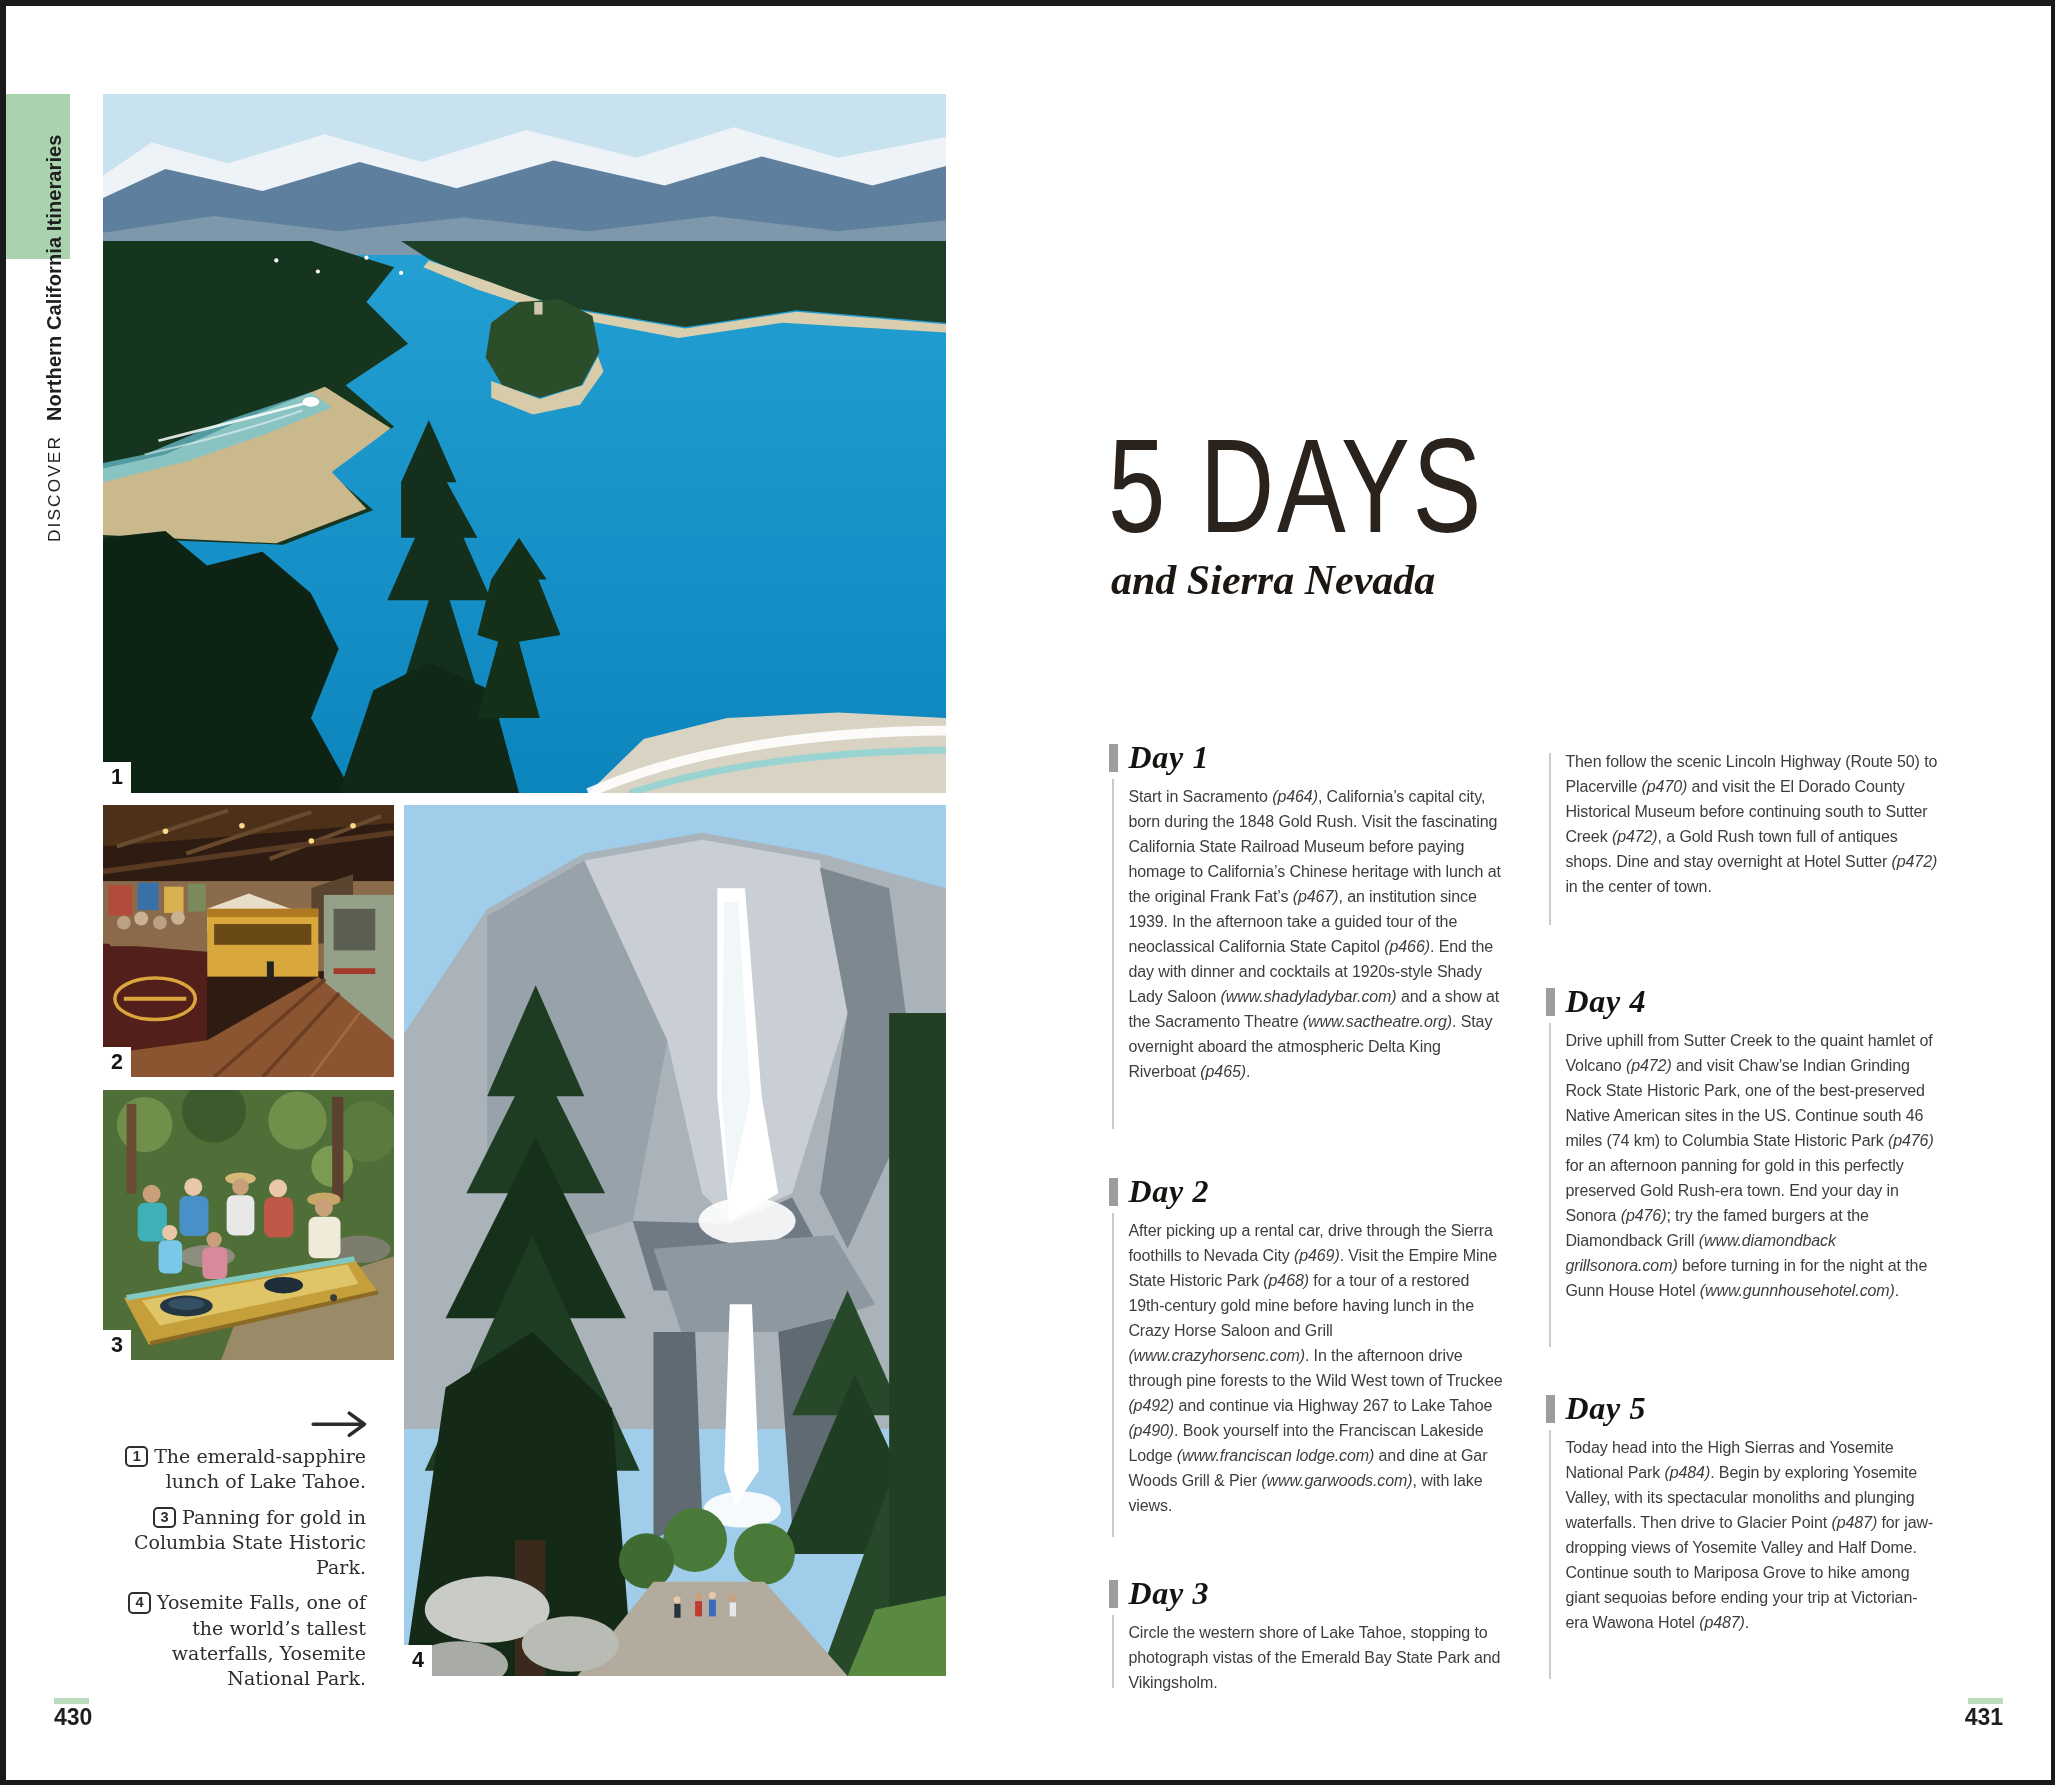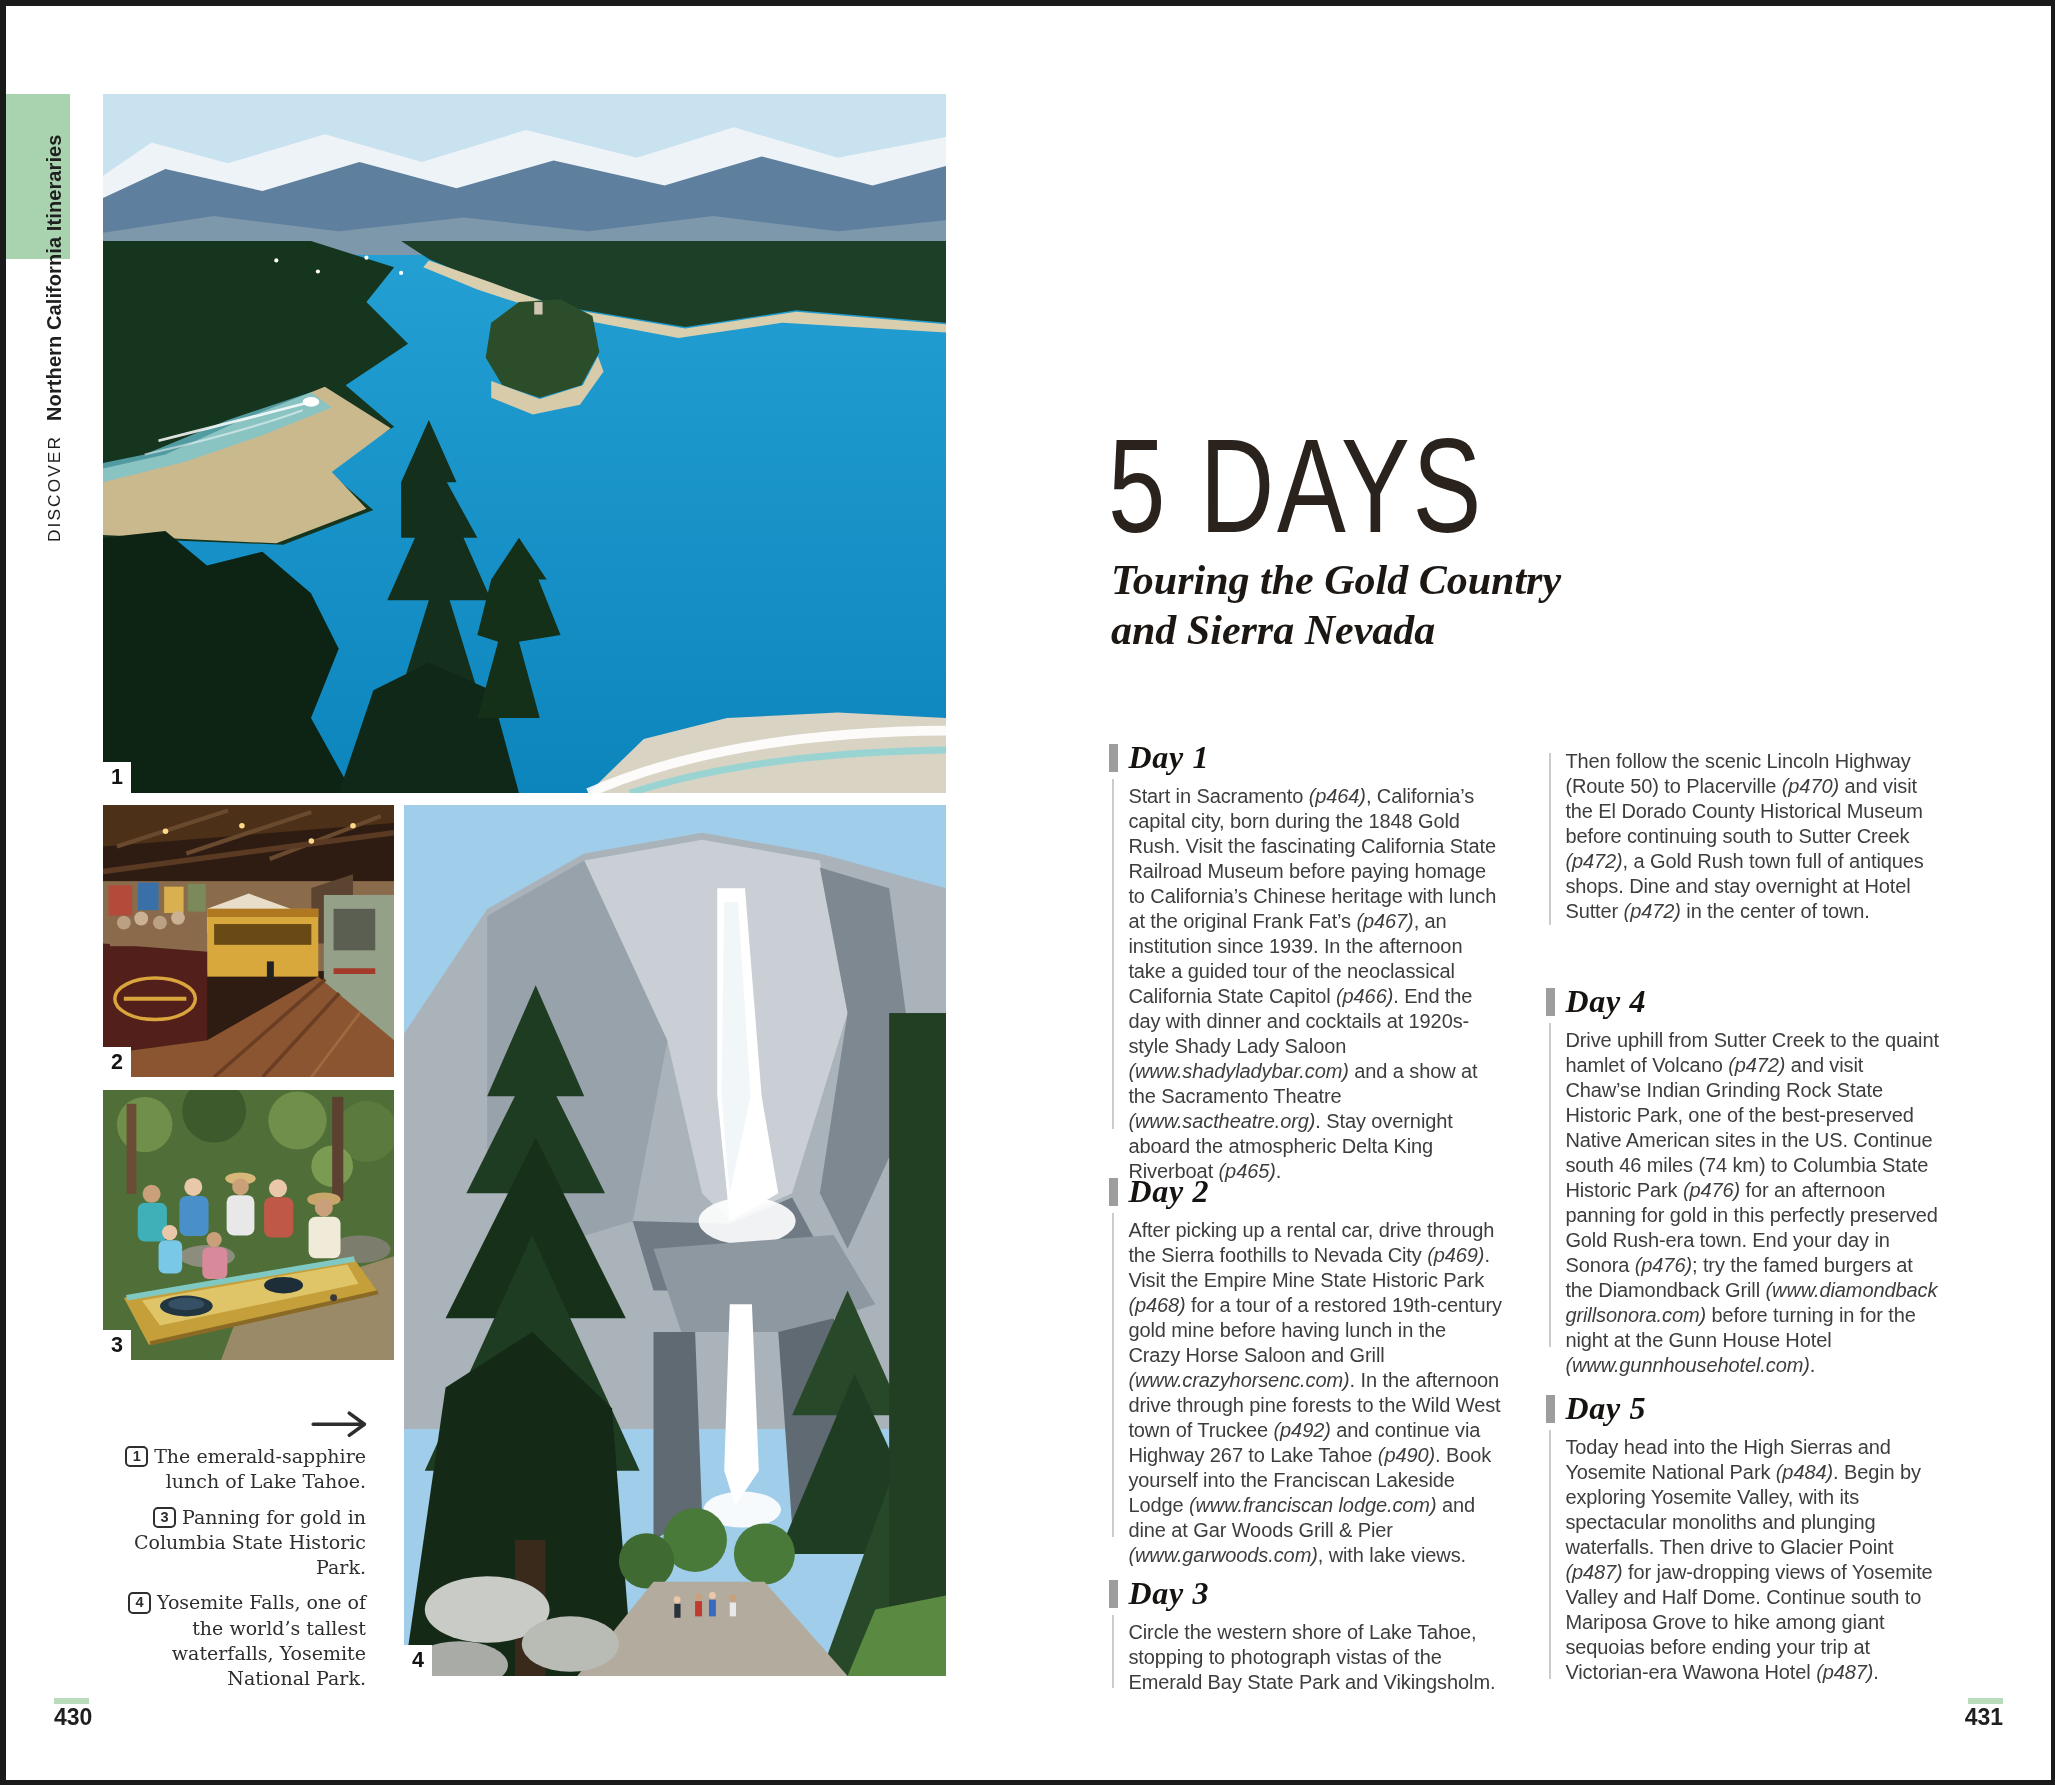--- a/index.html
+++ b/index.html
@@ -39,21 +39,21 @@
              transform:scale(0.80,1.04);transform-origin:0 0;}
   .subtitle{position:absolute;left:1111px;top:555px;color:#1c1713;
             font-family:"Liberation Serif",serif;font-style:italic;font-weight:700;
             font-size:42px;line-height:50px;}
 
   .day{position:absolute;padding-left:19.4px;box-sizing:border-box;margin-top:8px;}
   .day .bar{position:absolute;left:0;top:4.2px;width:9px;height:28px;background:#9d9d9d;}
   .day .vline{position:absolute;left:2.8px;top:39px;bottom:2.8px;width:2.1px;background:#cbcbcb;}
   .day.lead .vline{top:4.2px;}
   .day h3{margin:0 0 9px 0;font:italic 700 32px/35px "Liberation Serif",serif;color:#151210;letter-spacing:0.7px;}
-  .body-txt{font-size:20px;line-height:25px;color:#3d3d3d;letter-spacing:-0.1px;text-align:left;}
+  .body-txt{font-size:16px;line-height:25px;color:#3d3d3d;letter-spacing:-0.1px;text-align:left;}
   .body-txt i{font-style:italic;}
 </style>
 </head>
 <body>
 
 <div class="stage">
   <div class="sheet"></div>
 
   <div class="green-block"></div>
 
@@ -249,21 +249,20 @@
     <div class="cap-item"><span class="cap-num">1</span><span>The emerald-sapphire lunch of Lake Tahoe.</span></div>
     <div class="cap-item"><span class="cap-num">3</span><span>Panning for gold in Columbia State Historic Park.</span></div>
     <div class="cap-item"><span class="cap-num">4</span><span>Yosemite Falls, one of the world’s tallest waterfalls, Yosemite National Park.</span></div>
   </div>
 
   <div class="foot-bar" style="left:54px;top:1698px;"></div>
   <div class="foot-num" style="left:54px;top:1704px;">430</div>
 
   <div class="big-title">5 DAYS</div>
   <div class="subtitle">
-    <div>Touring the Gold Country</div>
     <div>and Sierra Nevada</div>
   </div>
 
   <div class="day" style="left:1109px;top:732px;width:394px;height:392px;">
     <span class="bar"></span>
     <span class="vline"></span>
     <h3>Day 1</h3>
     <div class="body-txt"><span>Start in Sacramento </span><i>(p464)</i><span>, California’s capital city, born during the 1848 Gold Rush. Visit the fascinating California State Railroad Museum before paying homage to California’s Chinese heritage with lunch at the original Frank Fat’s </span><i>(p467)</i><span>, an institution since 1939. In the afternoon take a guided tour of the neoclassical California State Capitol </span><i>(p466)</i><span>. End the day with dinner and cocktails at 1920s-style Shady Lady Saloon </span><i>(www.shadyladybar.com)</i><span> and a show at the Sacramento Theatre </span><i>(www.sactheatre.org)</i><span>. Stay overnight aboard the atmospheric Delta King Riverboat </span><i>(p465)</i><span>.</span></div>
   </div>
 

